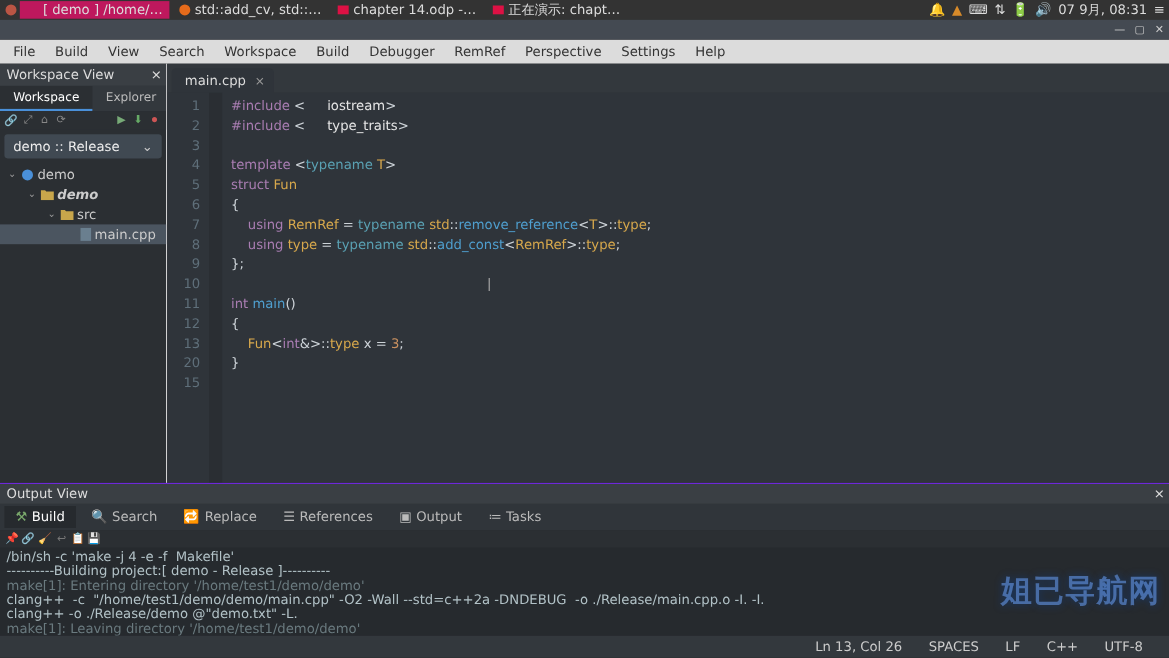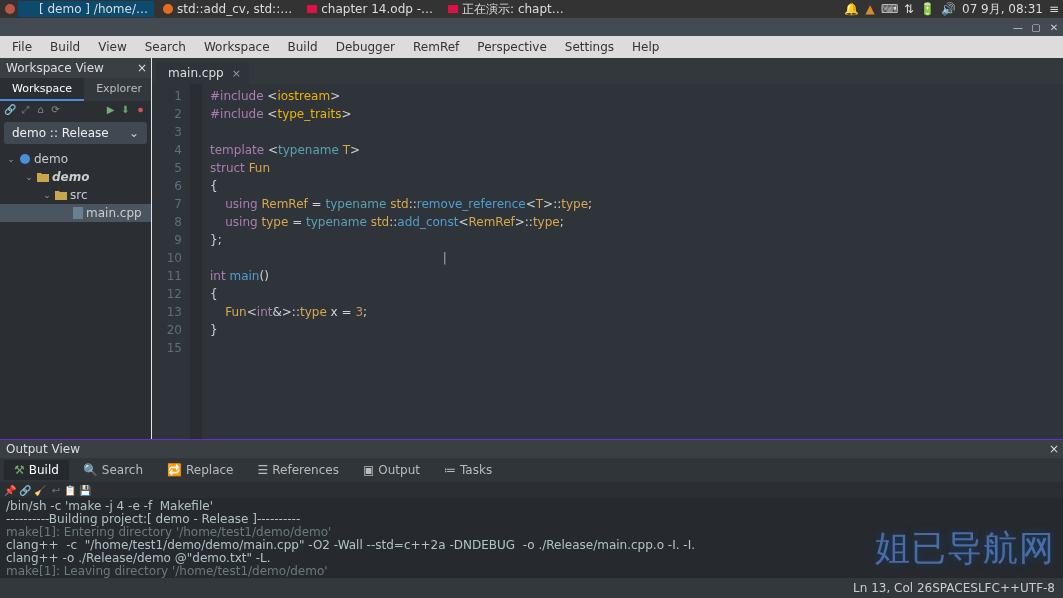--- a/index.html
+++ b/index.html
@@ -2,21 +2,21 @@
 <html><head>
 <meta charset="utf-8">
 <style>
 * { margin: 0; padding: 0; box-sizing: border-box; font-family: "DejaVu Sans", sans-serif; font-size: 12px; }
 body { background: #2d2d2d; color: #ccc; width: 1063px; height: 598px; overflow: hidden; display: flex; flex-direction: column; }
 
 .sysbar { background: #333; height: 18px; display: flex; align-items: center; padding: 0 4px; color: #ddd; font-size: 11px; }
 .sysbar .left { display: flex; align-items: center; gap: 2px; flex: 1; overflow: hidden; }
 .sysbar .right { display: flex; align-items: center; gap: 6px; white-space: nowrap; }
 .sysbar .tab { padding: 1px 6px; display: flex; align-items: center; gap: 3px; }
-.sysbar .tab.active { background: #0c4a6e; }
+.sysbar .tab.active { background: #be185d; }
 .sysicon { width: 12px; height: 12px; display: inline-block; }
 
 .titlebar { background: #444a52; height: 18px; display: flex; align-items: center; justify-content: center; font-size: 11px; color: #ccc; position: relative; }
 .titlebar .winbtns { position: absolute; right: 2px; top: 0; height: 100%; display: flex; align-items: center; gap: 4px; color: #ccc; }
 .titlebar .winbtn { width: 14px; height: 14px; display: flex; align-items: center; justify-content: center; font-size: 10px; }
 
 .menubar { background: #dcdcdc; color: #333; height: 22px; display: flex; align-items: center; padding: 0 4px; gap: 2px; }
 .menubar .item { padding: 2px 8px; }
 
 .mainarea { display: flex; flex: 1; min-height: 0; }
@@ -48,41 +48,41 @@
 .ed-tab { background: #2f343a; color: #ddd; padding: 4px 8px 4px 12px; display: flex; align-items: center; gap: 8px; font-size: 12px; border-top-left-radius: 4px; border-top-right-radius: 4px; }
 .ed-tab .closex { color: #999; font-size: 11px; }
 .editor { flex: 1; display: flex; font-family: "DejaVu Sans Mono", monospace; font-size: 13px; line-height: 18px; overflow: auto; }
 .gutter { width: 38px; text-align: right; color: #5f6f7a; padding: 3px 8px 0 0; background: #2f343a; user-select: none; }
 .fold { width: 12px; background: #2a2e33; }
 .code { flex: 1; padding: 3px 8px; white-space: pre; color: #cdd3d8; position: relative; }
 .kw1 { color: #a97db2; }   
 .kw2 { color: #5aa1b3; }   
 .type { color: #d7a84c; }  
 .fn   { color: #4f9fcf; }  
-.str  { color: #eab308; }  
+.str  { color: #e5e5e5; margin-left: 20px; }  
 .num  { color: #c89060; }
 .id   { color: #cdd3d8; }
 .pun  { color: #cdd3d8; }
 .caret { color: #aaa; }
 
 .output-pane { display: flex; flex-direction: column; border-top: 1px solid #6d28d9; }
 .out-title { background: #3a3f44; color: #ddd; height: 18px; display: flex; align-items: center; padding: 0 6px; font-size: 11px; position: relative; }
 .out-title .close { position: absolute; right: 4px; }
 .out-tabs { display: flex; gap: 4px; background: #30353a; padding: 2px 4px; align-items: center; }
 .out-tab { display: flex; align-items: center; gap: 4px; padding: 3px 10px; color: #bbb; font-size: 12px; }
 .out-tab.active { background: #262a2e; color: #fff; }
 .out-toolbar { display: flex; gap: 1px; padding: 1px 4px; background: #2b2f33; }
 .out-toolbar .ic { width: 14px; height: 14px; display: flex; align-items: center; justify-content: center; font-size: 10px; color: #777; }
 .out-text { background: #262a2e; color: #9aa; font-family: "DejaVu Sans Mono", monospace; font-size: 11px; line-height: 13px; padding: 2px 6px; height: 80px; overflow: hidden; white-space: pre; }
 .out-text .dim { color: #6a7a7f; }
 .out-text .lit { color: #b2c2c7; }
 
-.statusbar { height: 20px; background: #33383d; color: #ccc; display: flex; align-items: center; justify-content: flex-end; padding: 0 8px; font-size: 11px; }
-
-.watermark { position: absolute; right: 8px; bottom: 26px; font-size: 35px; font-weight: 400; color: rgba(100,150,230,0.6); text-shadow: 0 0 8px rgba(0,80,200,0.4); pointer-events: none; letter-spacing: 1px; }
+.statusbar { height: 20px; background: #33383d; color: #ccc; display: flex; align-items: center; justify-content: flex-end; padding: 0 24px; gap: 24px; font-size: 11px; }
+
+.watermark { position: absolute; right: 8px; bottom: 42px; font-size: 28px; font-weight: 700; color: rgba(100,150,230,0.6); text-shadow: 0 0 8px rgba(0,80,200,0.4); pointer-events: none; letter-spacing: 1px; }
 
 svg { display: block; }
 </style>
 </head>
 <body>
 
 <div class="sysbar">
   <div class="left">
     <span class="sysicon">
         <svg width="12" height="12">

